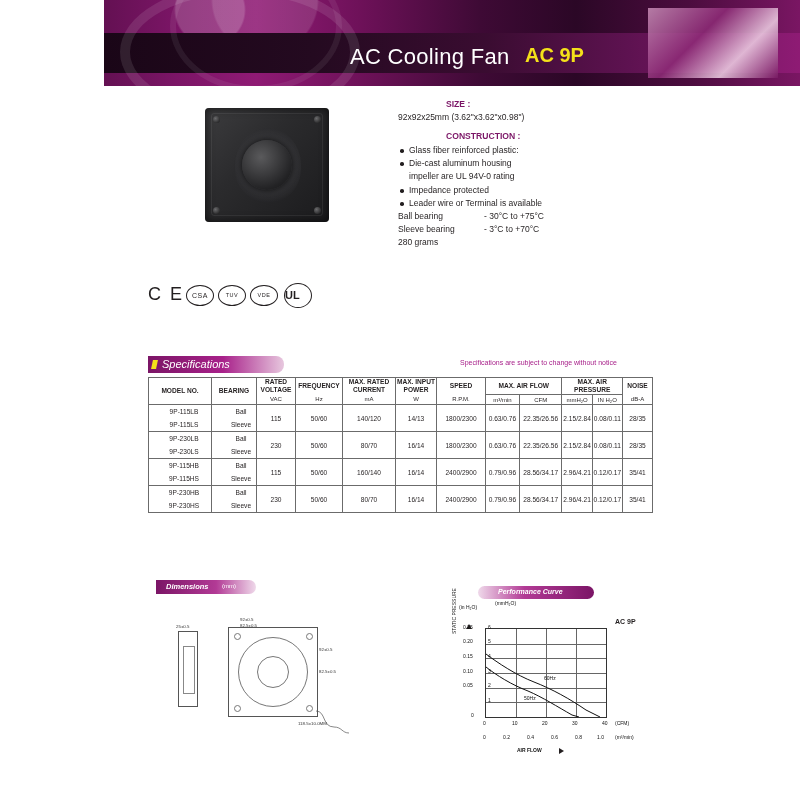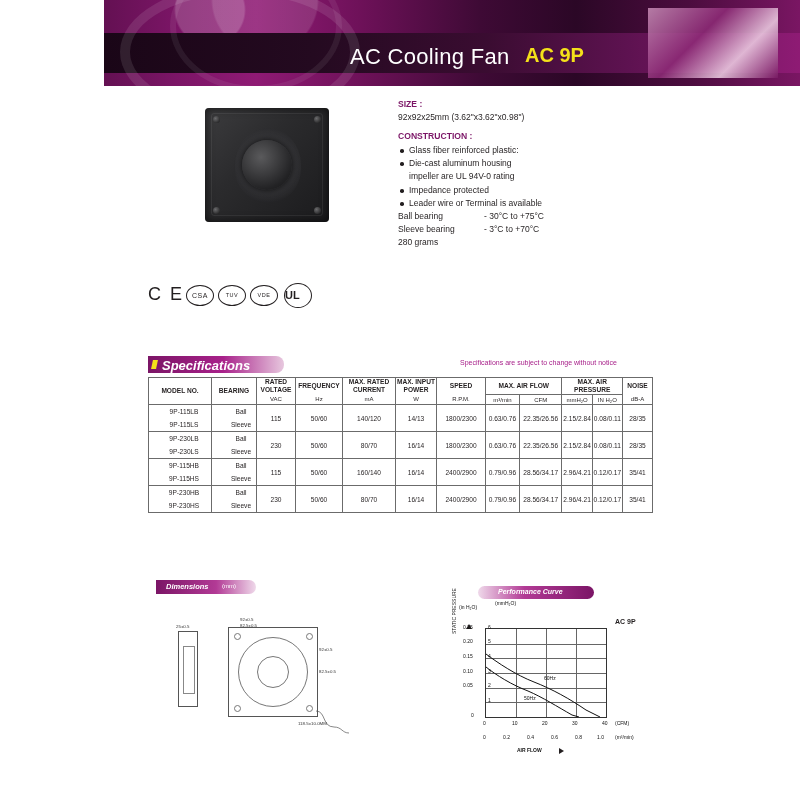--- a/index.html
+++ b/index.html
@@ -71,21 +71,21 @@
     box-shadow:0 0 6px rgba(0,0,0,.8);
   }
   .blade{
     position:absolute;left:30px;top:20px;width:66px;height:74px;
     border-radius:50% 50% 45% 45%;
     background:radial-gradient(circle at 50% 50%, rgba(90,90,94,.0) 22px, rgba(70,70,74,.55) 23px, rgba(40,40,44,.2) 37px, rgba(0,0,0,0) 38px);
   }
   .bolt{position:absolute;width:7px;height:7px;border-radius:50%;background:radial-gradient(circle at 35% 35%,#6b6b6d,#131314);}
   
   .spec-text{position:absolute;left:398px;top:98px;width:300px;font-size:8.5px;line-height:13px;}
-  .spec-head{color:#7b1566;font-weight:bold;font-size:8.6px;margin-top:6px;}
+  .spec-head{color:#7b1566;font-weight:bold;font-size:8.6px;margin-top:6px;margin-left:48px;}
   .spec-head.first{margin-top:0;}
   .spec-line{color:#231f20;}
   .bullets{margin:1px 0 0 0;padding:0;list-style:none;}
   .bullets li{position:relative;padding-left:11px;}
   .bullets li:before{content:"";position:absolute;left:2px;top:5px;width:3.5px;height:3.5px;border-radius:50%;background:#231f20;}
   .indent{padding-left:11px;display:block;}
   .two-col{display:flex;}
   .two-col .c1{width:86px;}
   
   .certs{position:absolute;left:148px;top:283px;width:190px;height:30px;}
@@ -101,21 +101,21 @@
     position:absolute;left:136px;top:0px;width:26px;height:23px;border:1.8px solid #231f20;border-radius:50%;
     font-size:11px;font-weight:bold;line-height:23px;
   }
   
   .spec-bar{
     position:absolute;left:148px;top:356px;width:136px;height:17px;
     background:linear-gradient(90deg,#7b1566 0%,#a8218a 55%,#e7c7de 100%);
     border-radius:0 8px 8px 0;
   }
   .spec-bar span{
-    position:absolute;left:14px;top:2px;color:#fff;font-size:13px;font-weight:bold;font-style:italic;
+    position:absolute;left:14px;top:2px;color:#fff;font-size:11px;font-weight:normal;font-style:italic;
   }
   .spec-bar:before{
     content:"";position:absolute;left:4px;top:4px;width:5px;height:9px;background:#f4e11a;
     transform:skewX(-12deg);
   }
   .disclaimer{
     position:absolute;left:460px;top:359px;font-size:7px;color:#a8218a;
   }
   
   table.spec{

